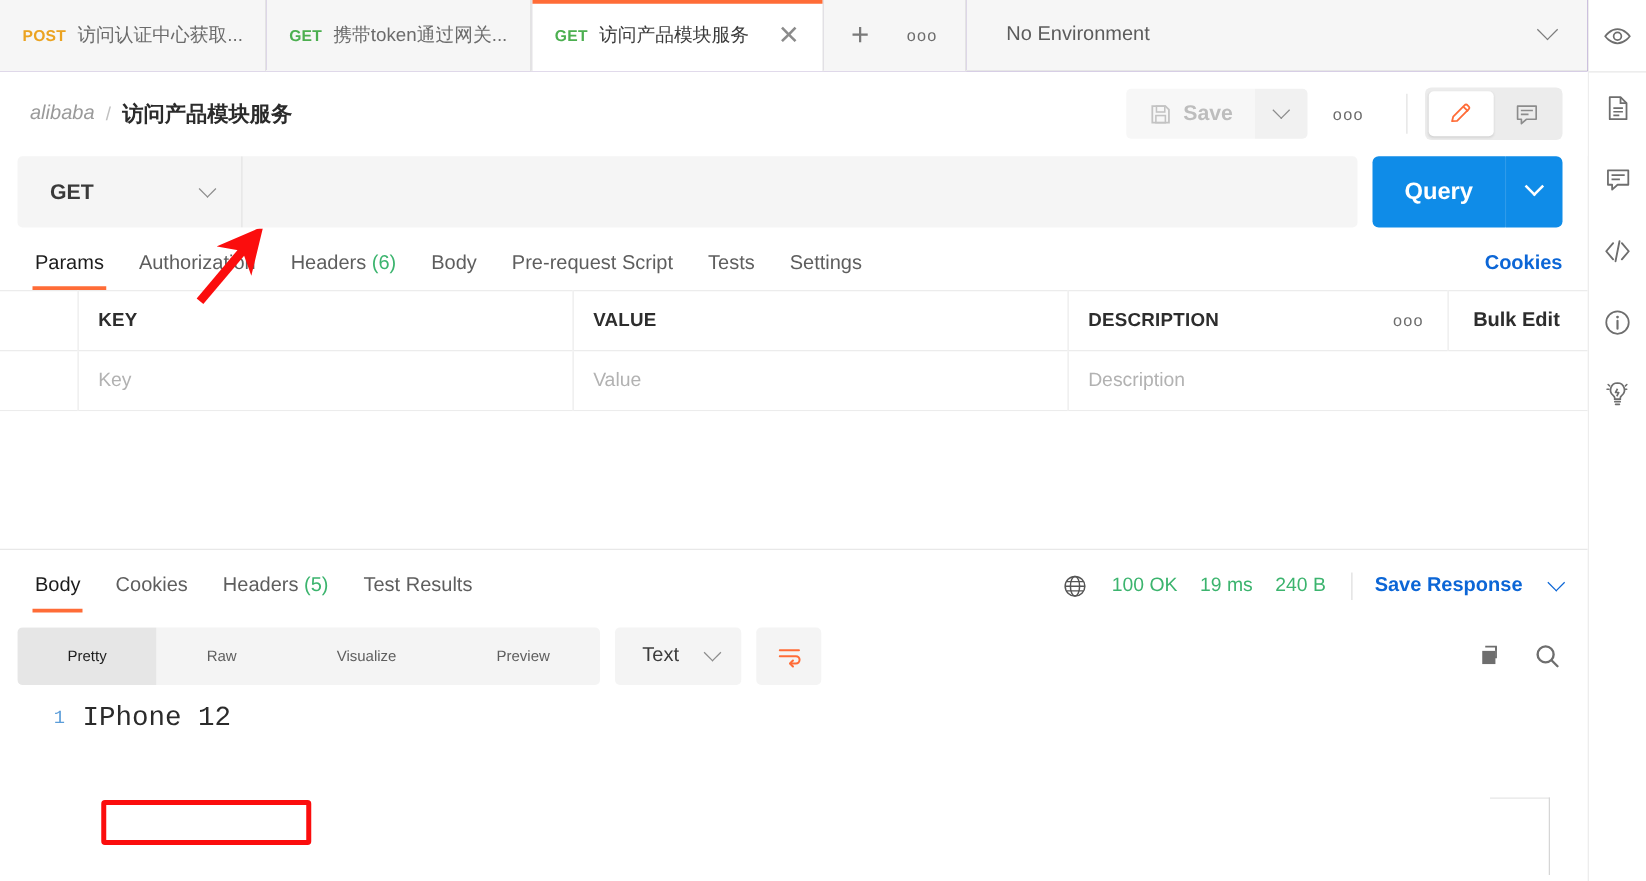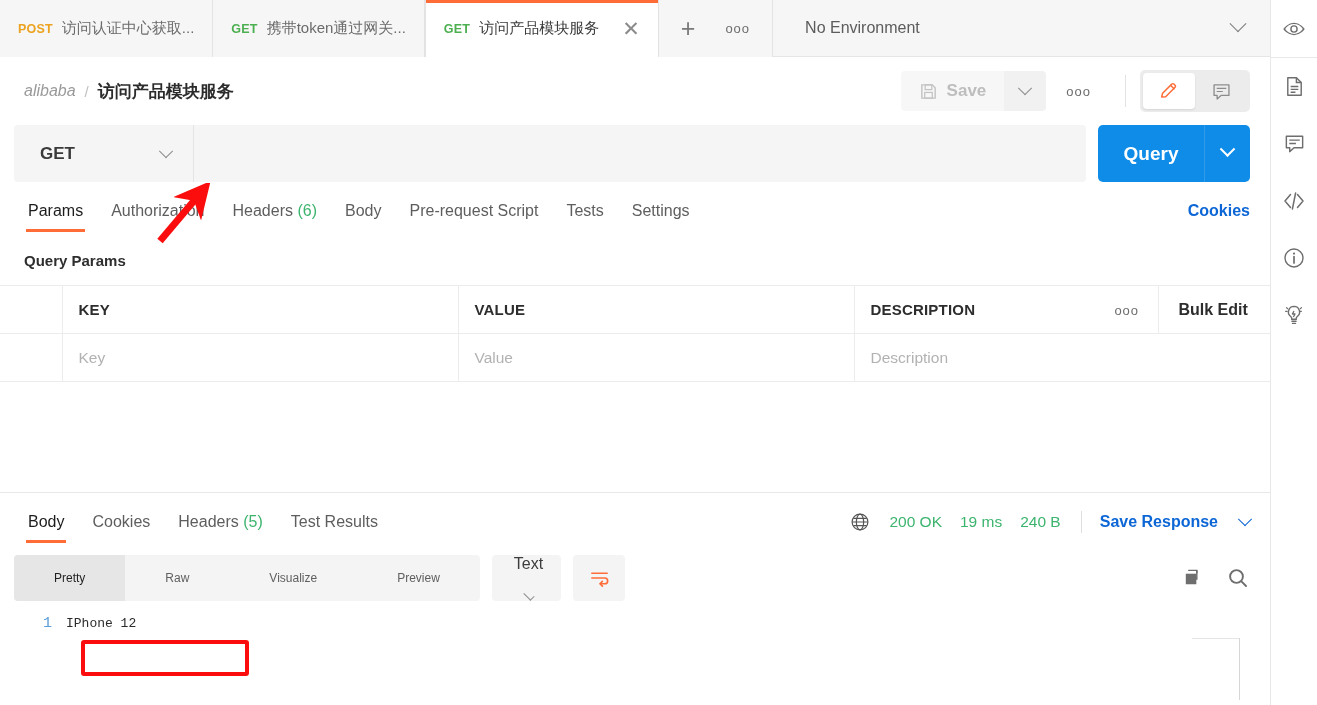--- a/index.html
+++ b/index.html
@@ -202,37 +202,37 @@
   .viewbar { display: flex; align-items: center; gap: 12px; padding: 12px 20px 0 14px; }
   .seg { display: flex; background: #f4f4f4; border-radius: 4px; overflow: hidden; }
   .seg-btn {
     padding: 0 40px; height: 46px; display: flex; align-items: center;
     font-size: 12px; color: #5f5f5f; cursor: pointer;
   }
   .seg-btn.sel { background: #e6e6e6; color: #1f1f1f; }
   .fmt-box {
     display: flex; align-items: center; gap: 22px;
     background: #f4f4f4; border-radius: 4px;
-    height: 46px; padding: 0 18px 0 22px; cursor: pointer; flex-direction: column;
+    height: 46px; padding: 0 18px 0 22px; cursor: pointer;
   }
   .fmt-txt { font-size: 16px; color: #3c3c3c; }
   .wrap-box {
     width: 52px; height: 46px; background: #f4f4f4; border-radius: 4px;
     display: flex; align-items: center; justify-content: center; cursor: pointer;
   }
   .view-icons { margin-left: auto; display: flex; align-items: center; gap: 22px; }
 
   .body-area { position: relative; padding: 14px 0 0 0; height: 70px; }
   .code-line { display: flex; align-items: center; }
   .ln {
     width: 66px; text-align: right; padding-right: 14px;
     font-size: 15px; color: #5b9dd9; font-family: "Liberation Mono", monospace;
   }
   .code-txt {
-    font-family: "Liberation Mono", monospace; font-size: 13px; color: #2b2b2b;
+    font-family: "Liberation Mono", monospace; font-size: 22px; color: #2b2b2b;
   }
   .hl-box {
     position: absolute; left: 81px; top: 640px;
     width: 168px; height: 36px;
     border: 4px solid #fb0d0d; border-radius: 3px;
     pointer-events: none; z-index: 30;
   }
   .vscroll {
     position: absolute; right: 30px; top: 638px;
     width: 1px; height: 62px; background: #d6d6d6;
@@ -359,21 +359,20 @@
       </div>
       <div class="rtab">
         <span>Tests</span>
       </div>
       <div class="rtab">
         <span>Settings</span>
       </div>
       <div class="cookies-link">Cookies</div>
     </div>
 
-    <div class="qp-title">Query Params</div>
     <table class="ptable">
       <tbody>
           <tr>
         <td class="c-chk"></td>
         <td class="c-key">
           <span class="hdr-txt">KEY</span>
         </td>
         <td class="c-val">
           <span class="hdr-txt">VALUE</span>
         </td>
@@ -418,21 +417,21 @@
       <div class="rtab">
         <span>Test Results</span>
       </div>
 
       <div class="meta">
         <svg width="22" height="22" viewBox="0 0 24 24">
           <circle cx="12" cy="12" r="8.6" fill="none" stroke="#555" stroke-width="1.3"></circle>
           <ellipse cx="12" cy="12" rx="4" ry="8.6" fill="none" stroke="#555" stroke-width="1.3"></ellipse>
           <path d="M3.6 12h16.8M4.7 8h14.6M4.7 16h14.6" stroke="#555" stroke-width="1.2"></path>
         </svg>
-        <span class="meta-item">200 OK</span>
+        <span class="meta-item">100 OK</span>
         <span class="meta-item">19 ms</span>
         <span class="meta-item">240 B</span>
         <span class="meta-div"></span>
         <span class="save-resp">
           <span>Save Response</span>
           <span class="chev-b"></span>
         </span>
       </div>
     </div>
 

